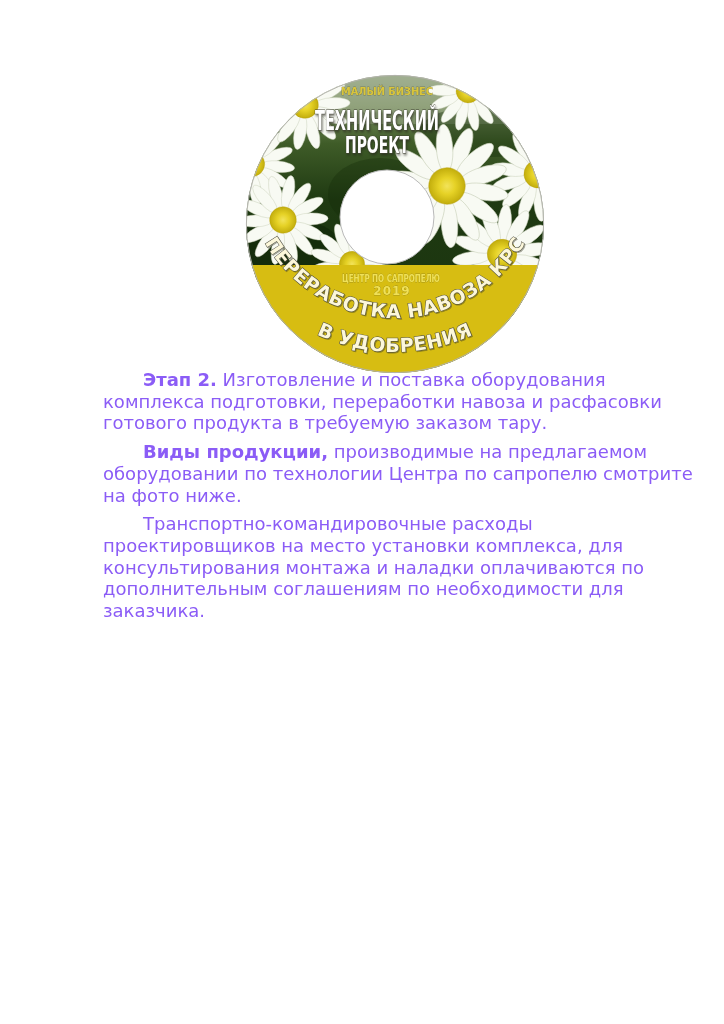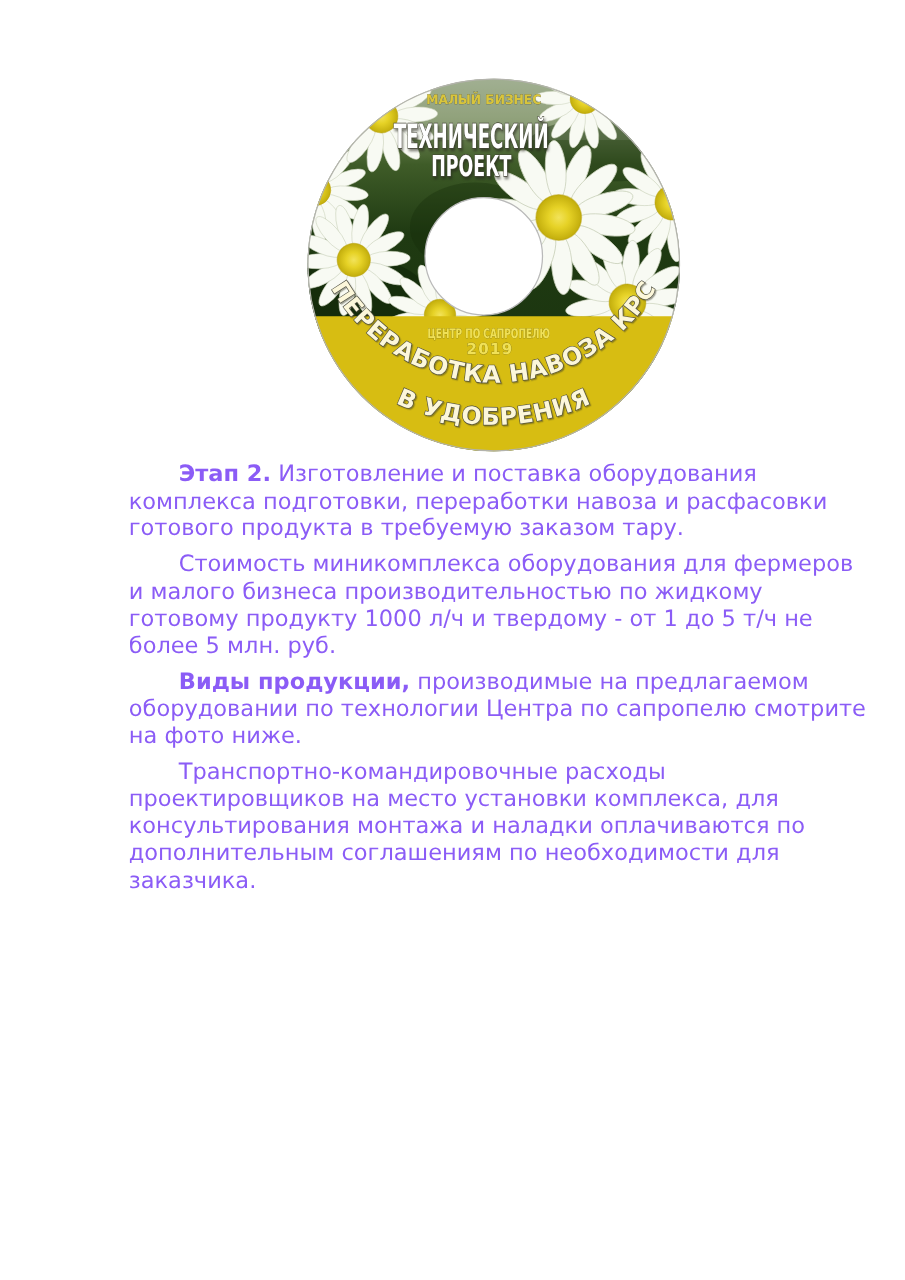--- a/index.html
+++ b/index.html
@@ -1,18 +1,18 @@
 <!DOCTYPE html>
 <html><head>
 <meta charset="utf-8">
 <style>
   html,body{margin:0;padding:0;background:#fff;}
   .page{position:relative;width:724px;height:1024px;background:#ffffff;overflow:hidden;
         font-family:"DejaVu Sans",sans-serif;}
-  .disc-wrap{position:absolute;left:240px;top:57px;width:310px;height:310px;}
+  .disc-wrap{position:absolute;left:240px;top:69px;width:310px;height:310px;}
   .disc-wrap svg{display:block;}
   svg text{font-family:"DejaVu Sans",sans-serif;}
   .emboss{paint-order:stroke;}
   .title-big{filter:drop-shadow(1.5px 2px 1px rgba(35,35,25,.55));}
   .arc-text{filter:drop-shadow(1px 1.5px 0.5px rgba(60,60,40,.45));}
   .body-text{position:absolute;left:103px;top:369px;width:592px;color:#8b5cf6;
              font-size:18px;line-height:21.7px;}
   .body-text p{margin:0 0 7px 0;text-indent:40px;}
   .body-text b{font-weight:bold;}
 </style>
@@ -103,18 +103,17 @@
         </text>
       </g>
 
       <circle cx="147" cy="148" r="47" fill="#ffffff" stroke="#b9b9b9" stroke-width="1"></circle>
       <circle cx="155" cy="155" r="148.6" fill="none" stroke="#b3b3ac" stroke-width="1"></circle>
     </svg>
   </div>
 
   <main class="body-text">
     <p><b>Этап 2.</b> <span>Изготовление и поставка оборудования комплекса подготовки, переработки навоза и расфасовки готового продукта в требуемую заказом тару.</span></p>
-    <p><b></b> <span>Стоимость миникомплекса оборудования для фермеров и малого бизнеса производительностью по жидкому готовому продукту 1000 л/ч и твердому - от 1 до 5 т/ч не более 5 млн. руб.</span></p>
     <p><b>Виды продукции,</b> <span>производимые на предлагаемом оборудовании по технологии Центра по сапропелю смотрите на фото ниже.</span></p>
     <p><b></b> <span>Транспортно-командировочные расходы проектировщиков на место установки комплекса, для консультирования монтажа и наладки оплачиваются по дополнительным соглашениям по необходимости для заказчика.</span></p>
   </main>
 
 </div>
 
 </body></html>

